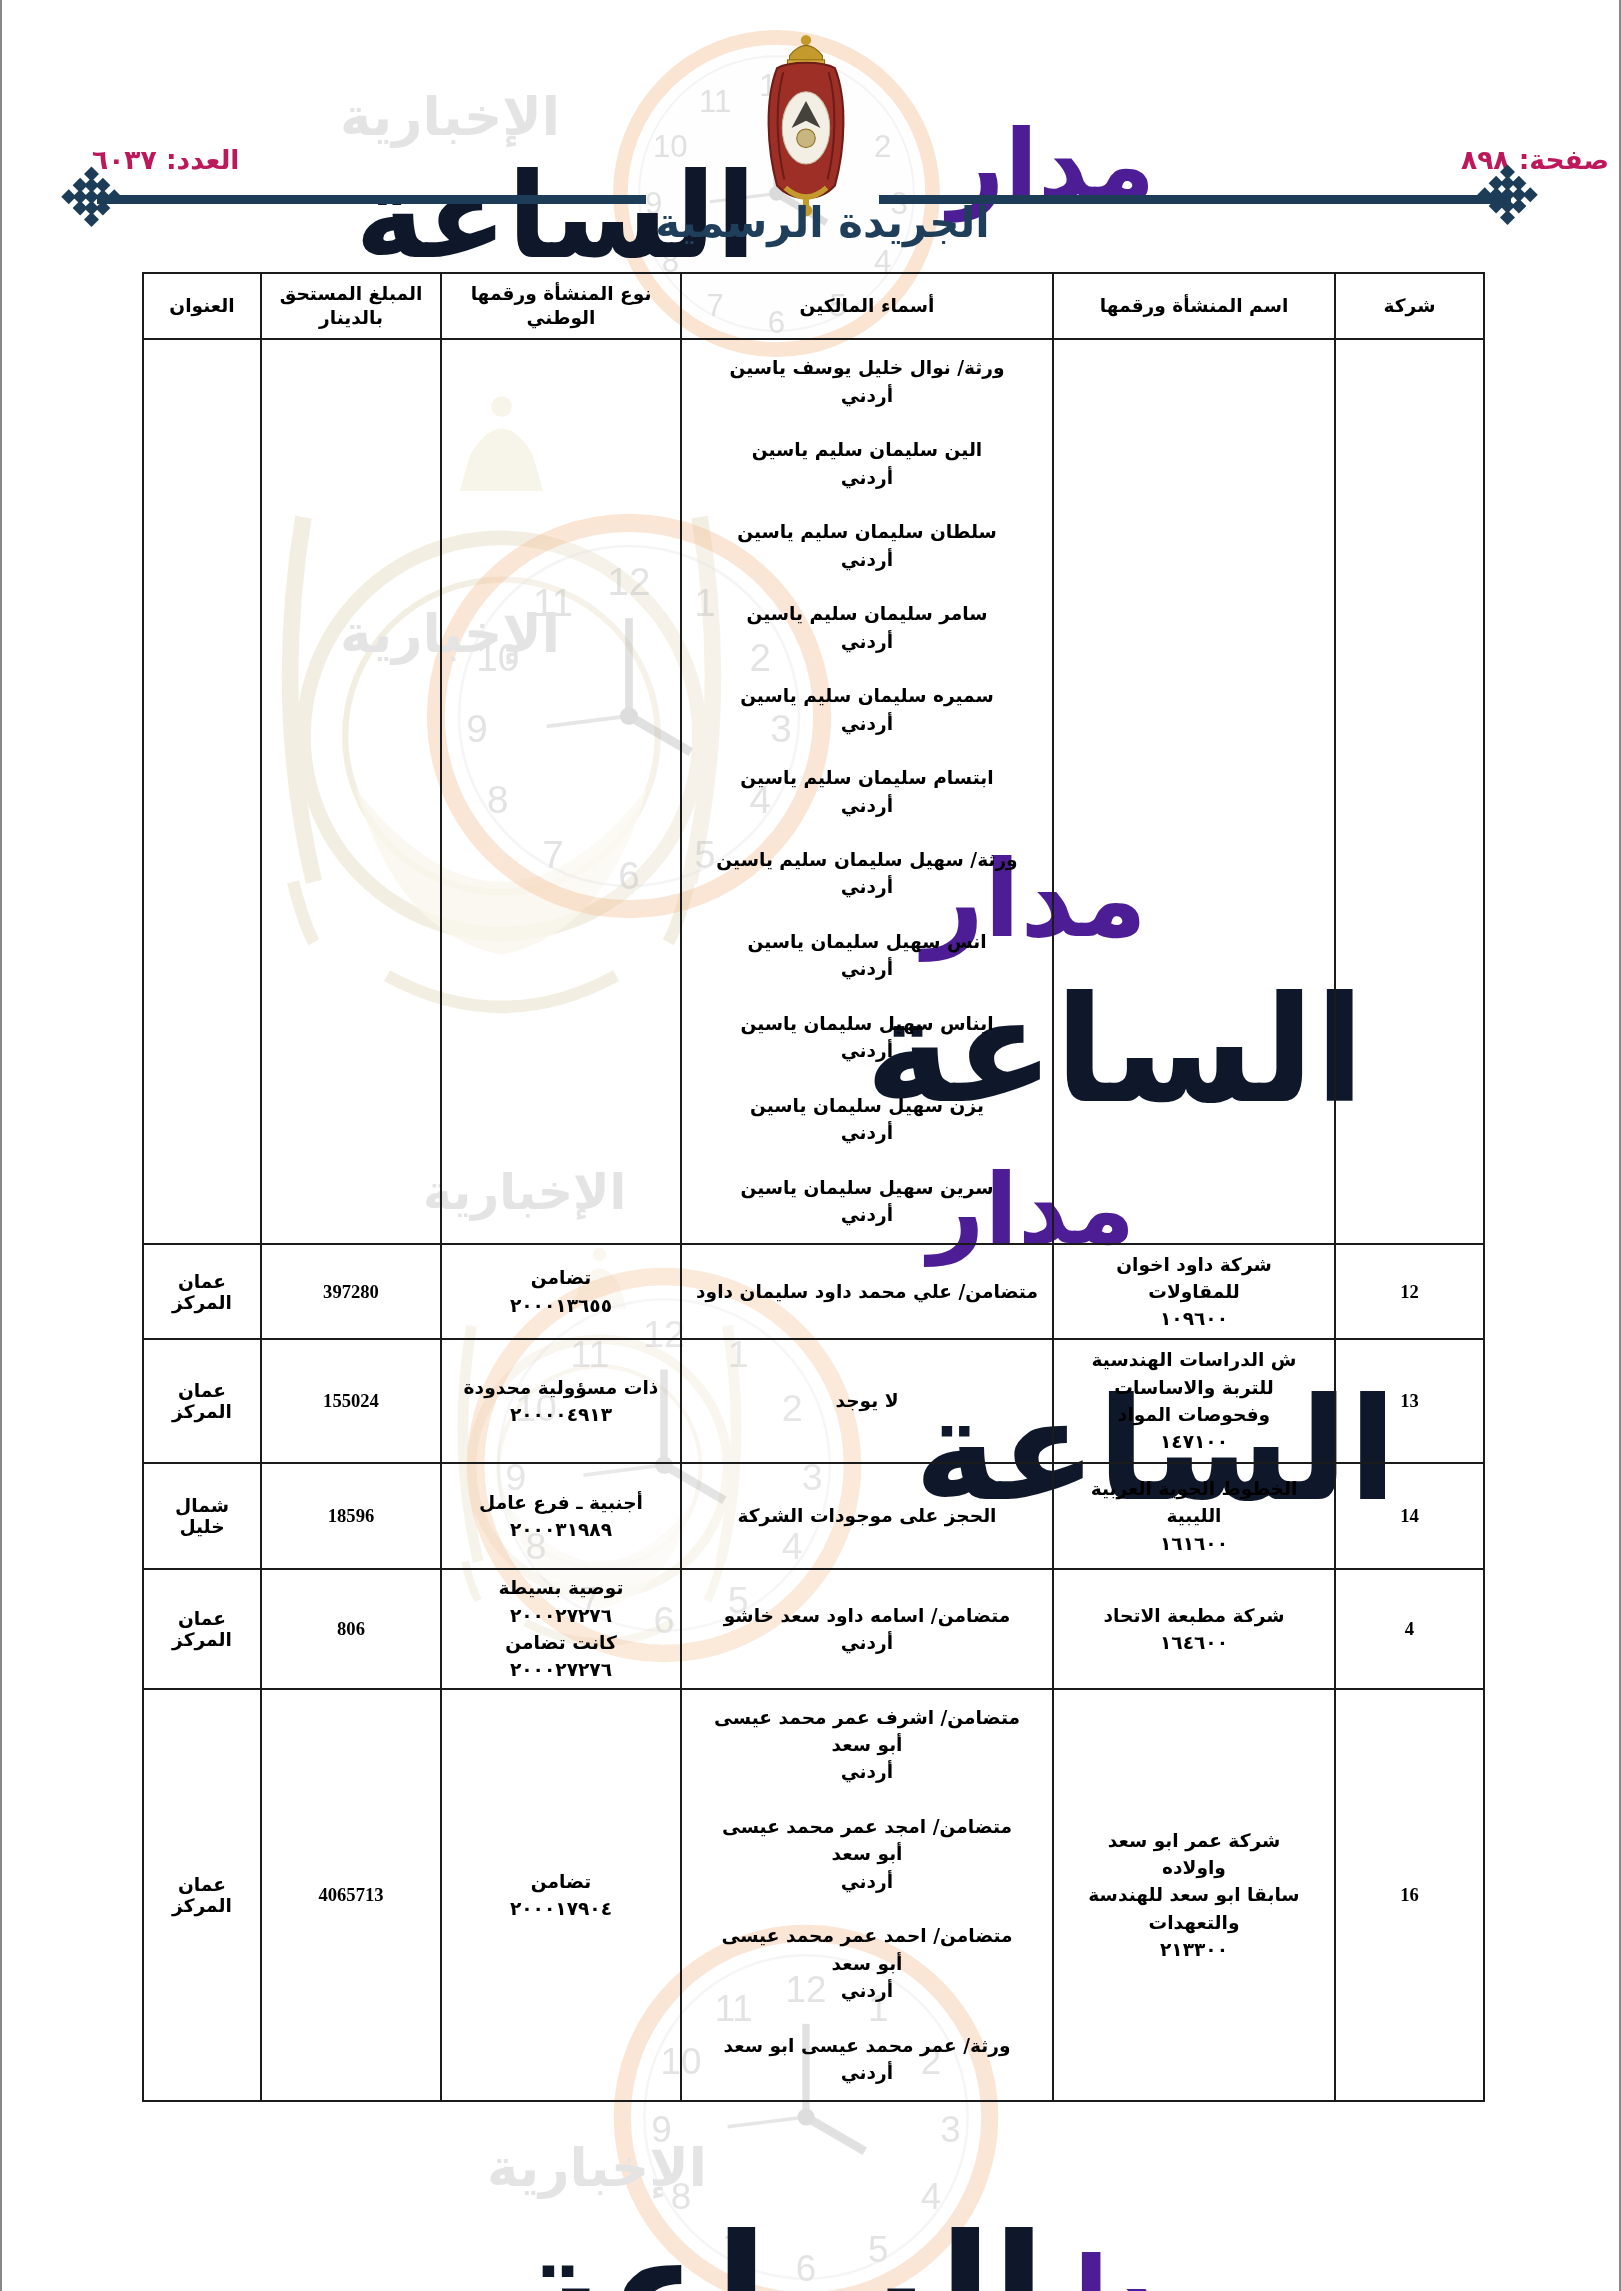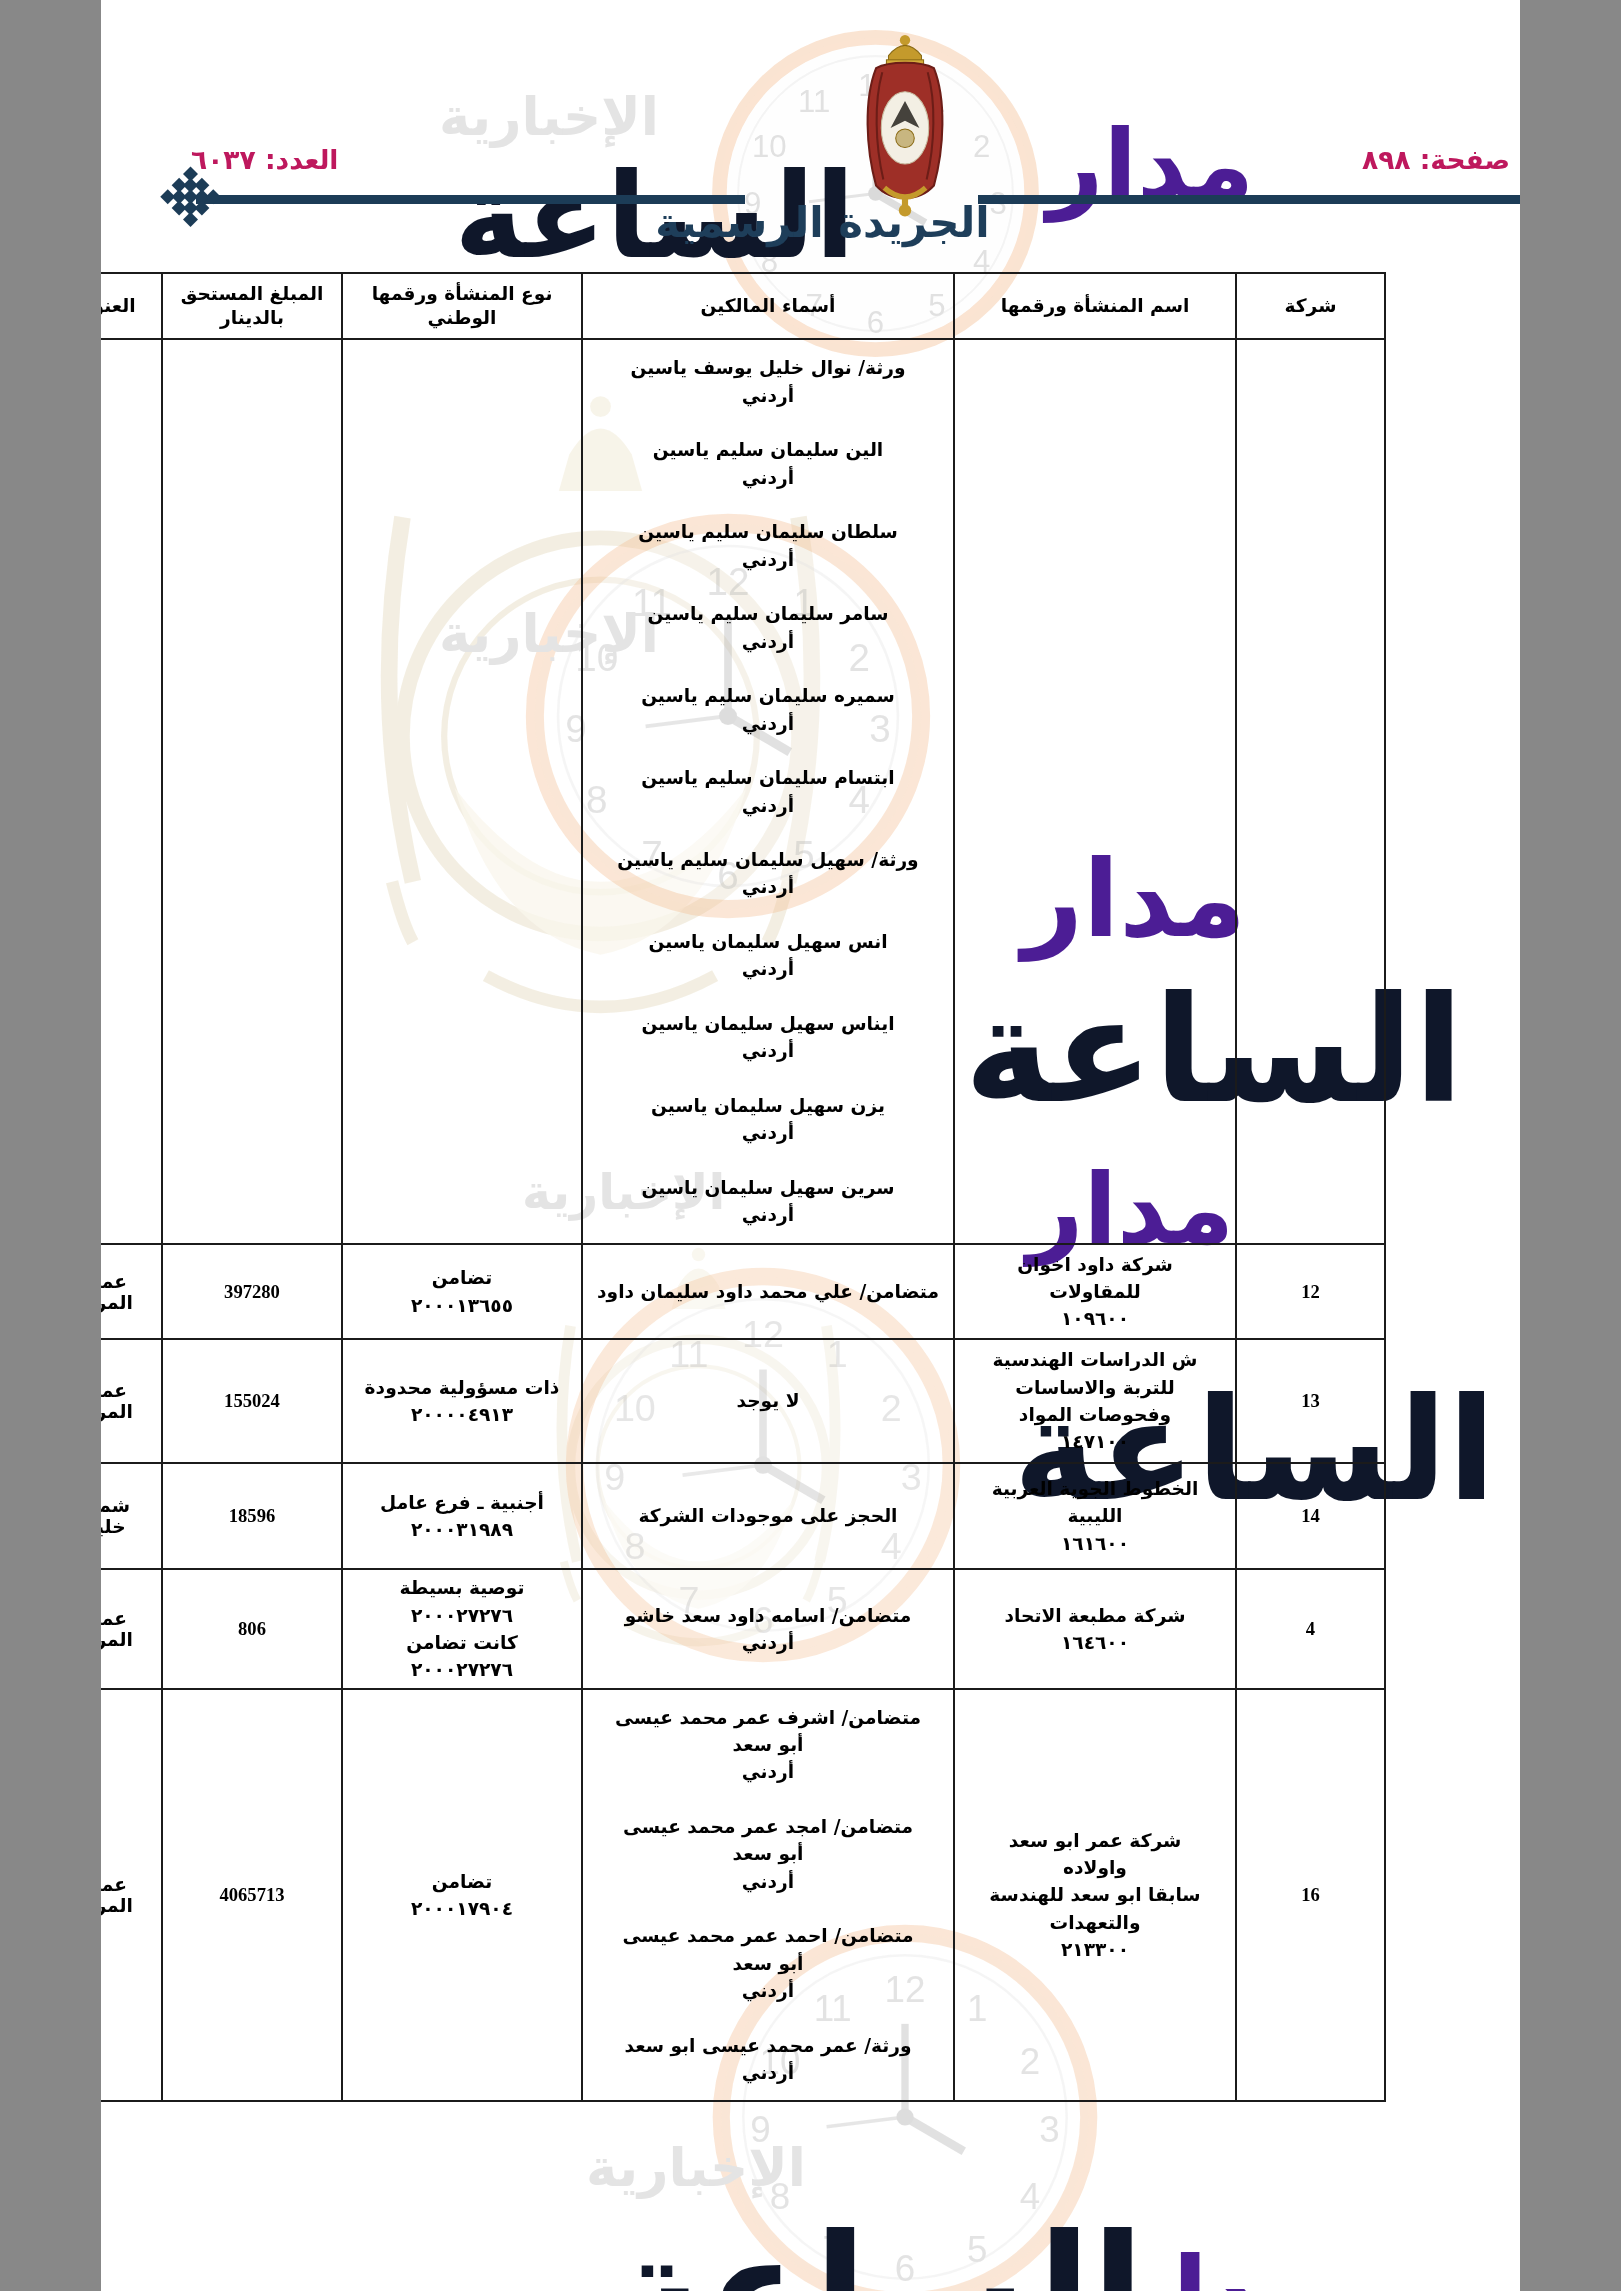--- a/index.html
+++ b/index.html
@@ -1,17 +1,17 @@
 <!DOCTYPE html>
 <html lang="ar" dir="rtl"><head>
 <meta charset="utf-8">
 <style>
   html,body{margin:0;padding:0;background:#888;}
   .page{
-    position:relative;width:1419px;height:2292px;margin:0 auto;
+    position:relative;width:1617px;height:2292px;margin:0 auto;
     background:#ffffff;overflow:hidden;direction:rtl;
     font-family:"DejaVu Sans","Liberation Sans",sans-serif;
   }
   
   .hdr-text{position:absolute;color:#be185d;font-weight:bold;font-size:26.5px;z-index:5;white-space:nowrap;}
   #pageLabel{top:144px;right:9.8px;}
   #issueLabel{top:144px;left:90px;}
   .rule{position:absolute;height:8.8px;background:#1c3c57;z-index:4;}
   #ruleRight{top:195px;left:877px;width:632px;}
   #ruleLeft{top:195px;left:95px;width:549px;}

